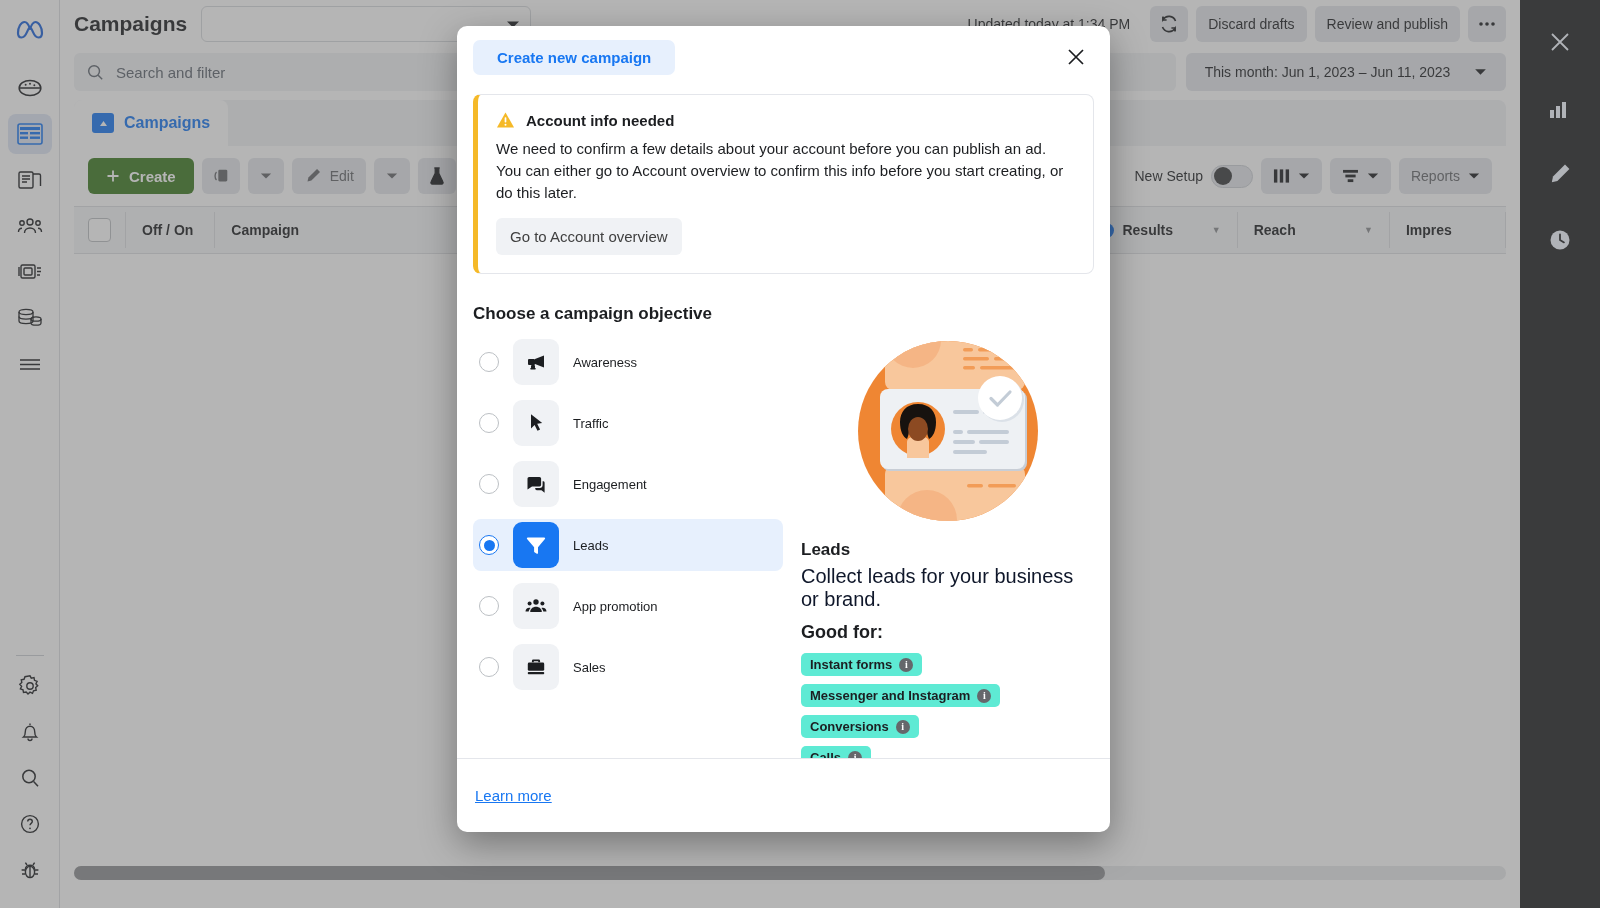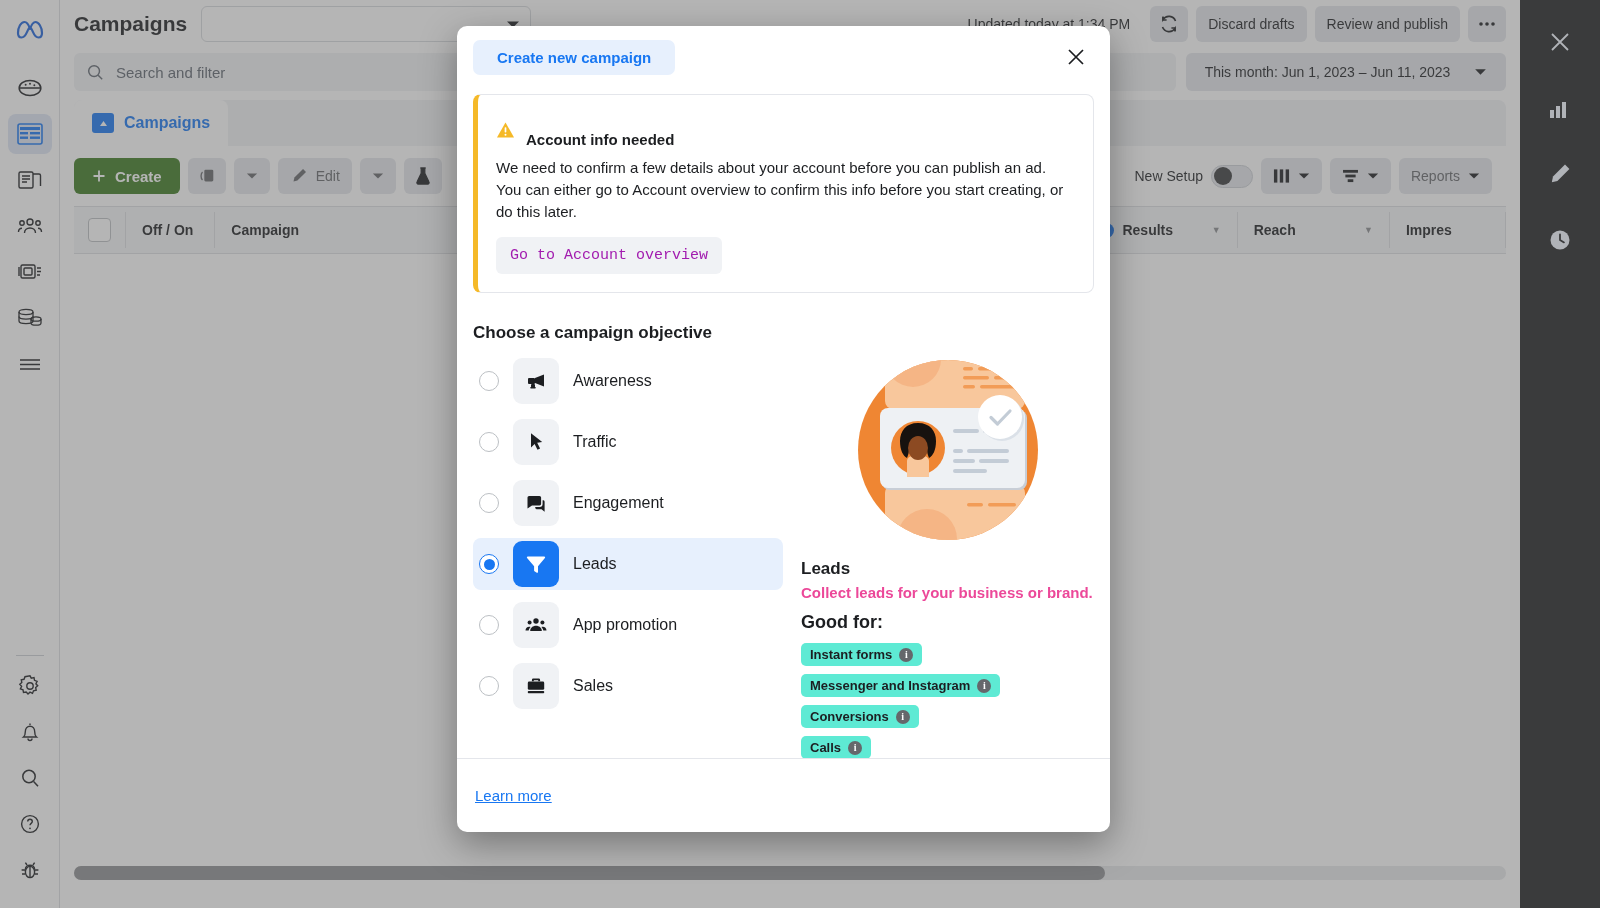--- a/index.html
+++ b/index.html
@@ -106,21 +106,21 @@
     display: flex; align-items: center; gap: 10px; padding: 0 18px;
     font-size: 16px; font-weight: bold; color: #1877f2;
   }
   .tab-folder {
     width: 22px; height: 20px; background: #1877f2; border-radius: 3px;
     display:flex; align-items:center; justify-content:center;
   }
 
   
   .toolbar {
-    position: absolute; left: 60px; top: 146px; right: 94px; height: 60px;
+    position: absolute; left: 74px; top: 146px; right: 94px; height: 60px;
     background: #ffffff;
     display: flex; align-items: center; padding: 0 14px; gap: 8px; z-index: 5;
   }
   .btn-create {
     height: 36px; padding: 0 18px; background: #3d7b21; color: #fff;
     border-radius: 6px; display: flex; align-items: center; gap: 9px;
     font-size: 15px; font-weight: bold;
   }
   .btn-g {
     height: 36px; background: #e4e6eb; border-radius: 6px;
@@ -192,26 +192,26 @@
   }
   .modal-body { flex: 1 1 auto; overflow: hidden; padding: 0 16px; }
 
   .alert {
     margin-top: 6px;
     border: 1px solid #e4e6eb; border-left: 5px solid #f5b928;
     border-radius: 8px; padding: 16px 18px 18px 18px;
     background: #fff;
   }
   .alert-title-row { display: flex; align-items: center; gap: 11px; margin-bottom: 9px; }
-  .alert-title { font-size: 15px; font-weight: bold; color: #1c1e21; margin-top: 20px; }
+  .alert-title { font-size: 15px; font-weight: bold; color: #1c1e21; }
   .alert-body { font-size: 15px; color: #1c1e21; line-height: 1.47; max-width: 575px; }
   .alert-btn {
     margin-top: 14px; display: inline-flex; align-items: center; justify-content: center;
     height: 37px; padding: 0 14px; border-radius: 6px; background: #f0f2f5;
-    font-size: 15px; color: #a21caf; font-family: Liberation Mono, monospace;
+    font-size: 15px; color: #404040;
   }
 
   .section-title {
     margin-top: 30px; margin-bottom: 4px;
     font-size: 17px; font-weight: bold; color: #1c1e21;
   }
   .obj-layout { display: flex; margin-top: 12px; }
   .obj-list { width: 310px; flex: 0 0 310px; }
   .obj-row {
     display: flex; align-items: center; gap: 14px;
@@ -225,26 +225,26 @@
   }
   .obj-row.selected .radio { border-color: #1877f2; }
   .radio .dot { width: 11px; height: 11px; border-radius: 50%; background: #1877f2; display: none; }
   .obj-row.selected .radio .dot { display: block; }
   .obj-icon {
     width: 46px; height: 46px; border-radius: 9px; background: #f0f2f5;
     display: flex; align-items: center; justify-content: center; color: #1c1e21;
     flex: 0 0 auto;
   }
   .obj-row.selected .obj-icon { background: #1877f2; color: #fff; }
-  .obj-label { font-size: 16px; color: #1c1e21; }
+  .obj-label { font-size: 13px; color: #1c1e21; }
 
   .obj-detail { flex: 1; padding-left: 18px; padding-top: 2px; }
   .illo-wrap { display: flex; justify-content: center; }
   .detail-title { margin-top: 16px; font-size: 17px; font-weight: bold; color: #1c1e21; }
-  .detail-sub { margin-top: 5px; font-size: 15px; color: #ec4899; font-weight: bold; }
+  .detail-sub { margin-top: 5px; font-size: 20px; color: #0f172a; }
   .goodfor { margin-top: 11px; font-size: 18px; font-weight: bold; color: #1c1e21; }
   .tags { margin-top: 10px; display: flex; flex-direction: column; align-items: flex-start; gap: 8px; }
   .tag {
     background: #5eead4; border-radius: 5px; padding: 4px 9px;
     display: flex; align-items: center; gap: 7px;
     font-size: 13px; font-weight: bold; color: #1c1e21;
   }
   .tag-i {
     width: 14px; height: 14px; border-radius: 50%; background: #65676b; color: #fff;
     font-size: 10px; font-weight: bold; display: flex; align-items: center; justify-content: center;

